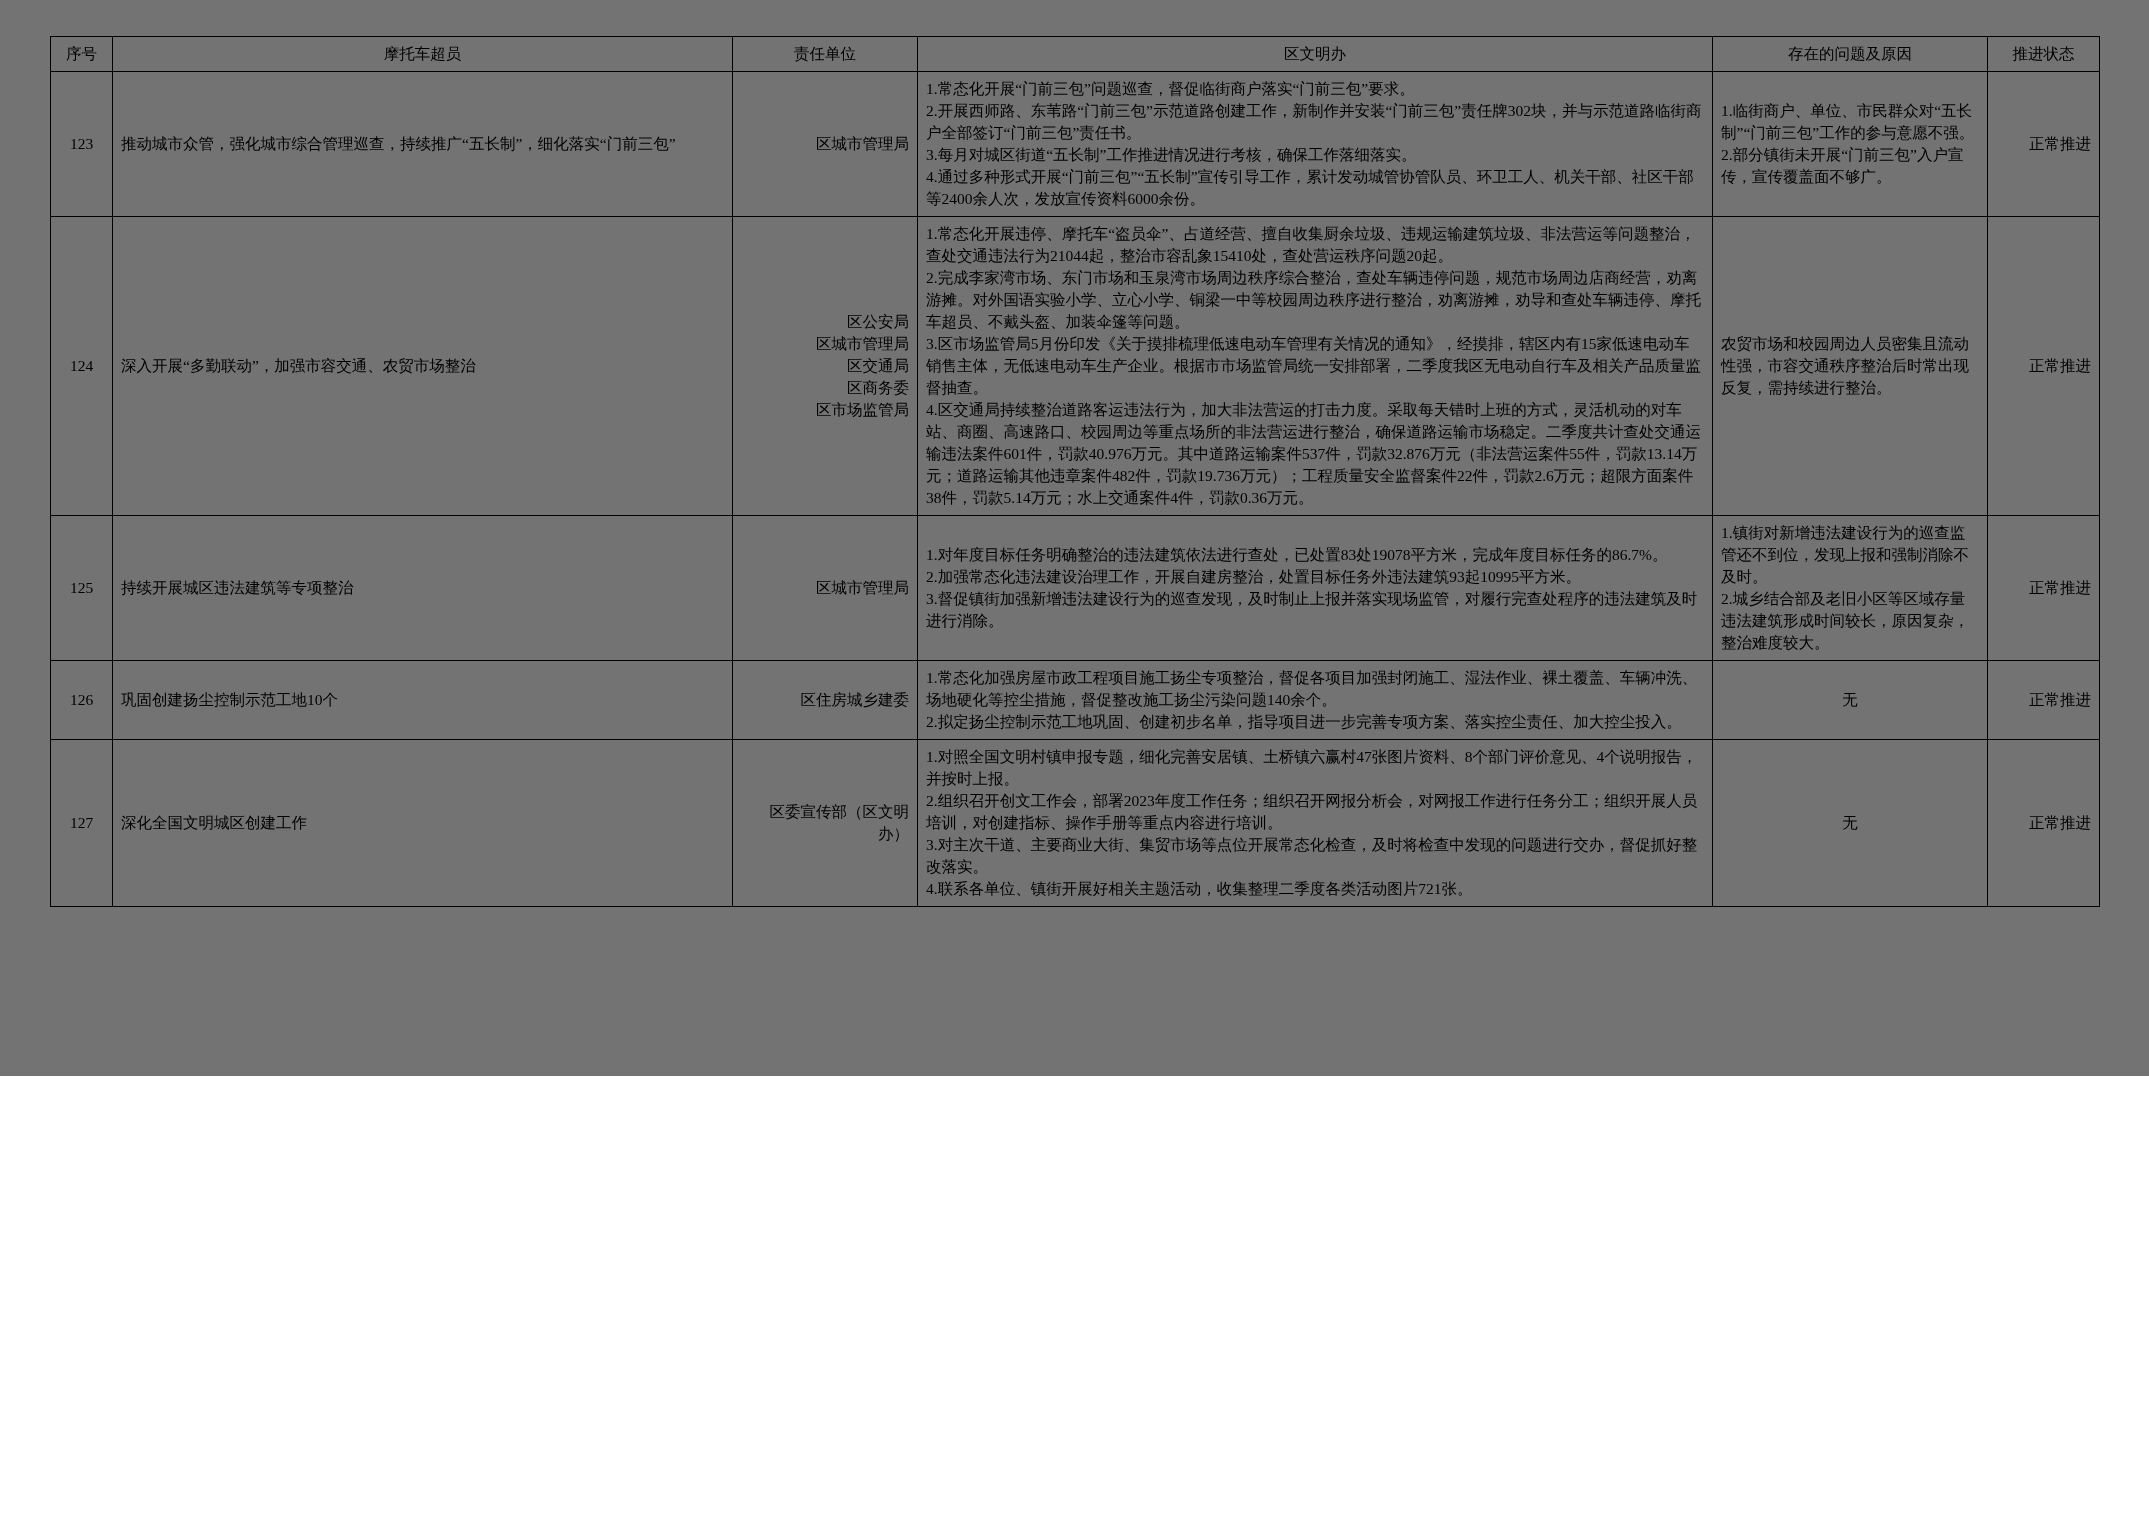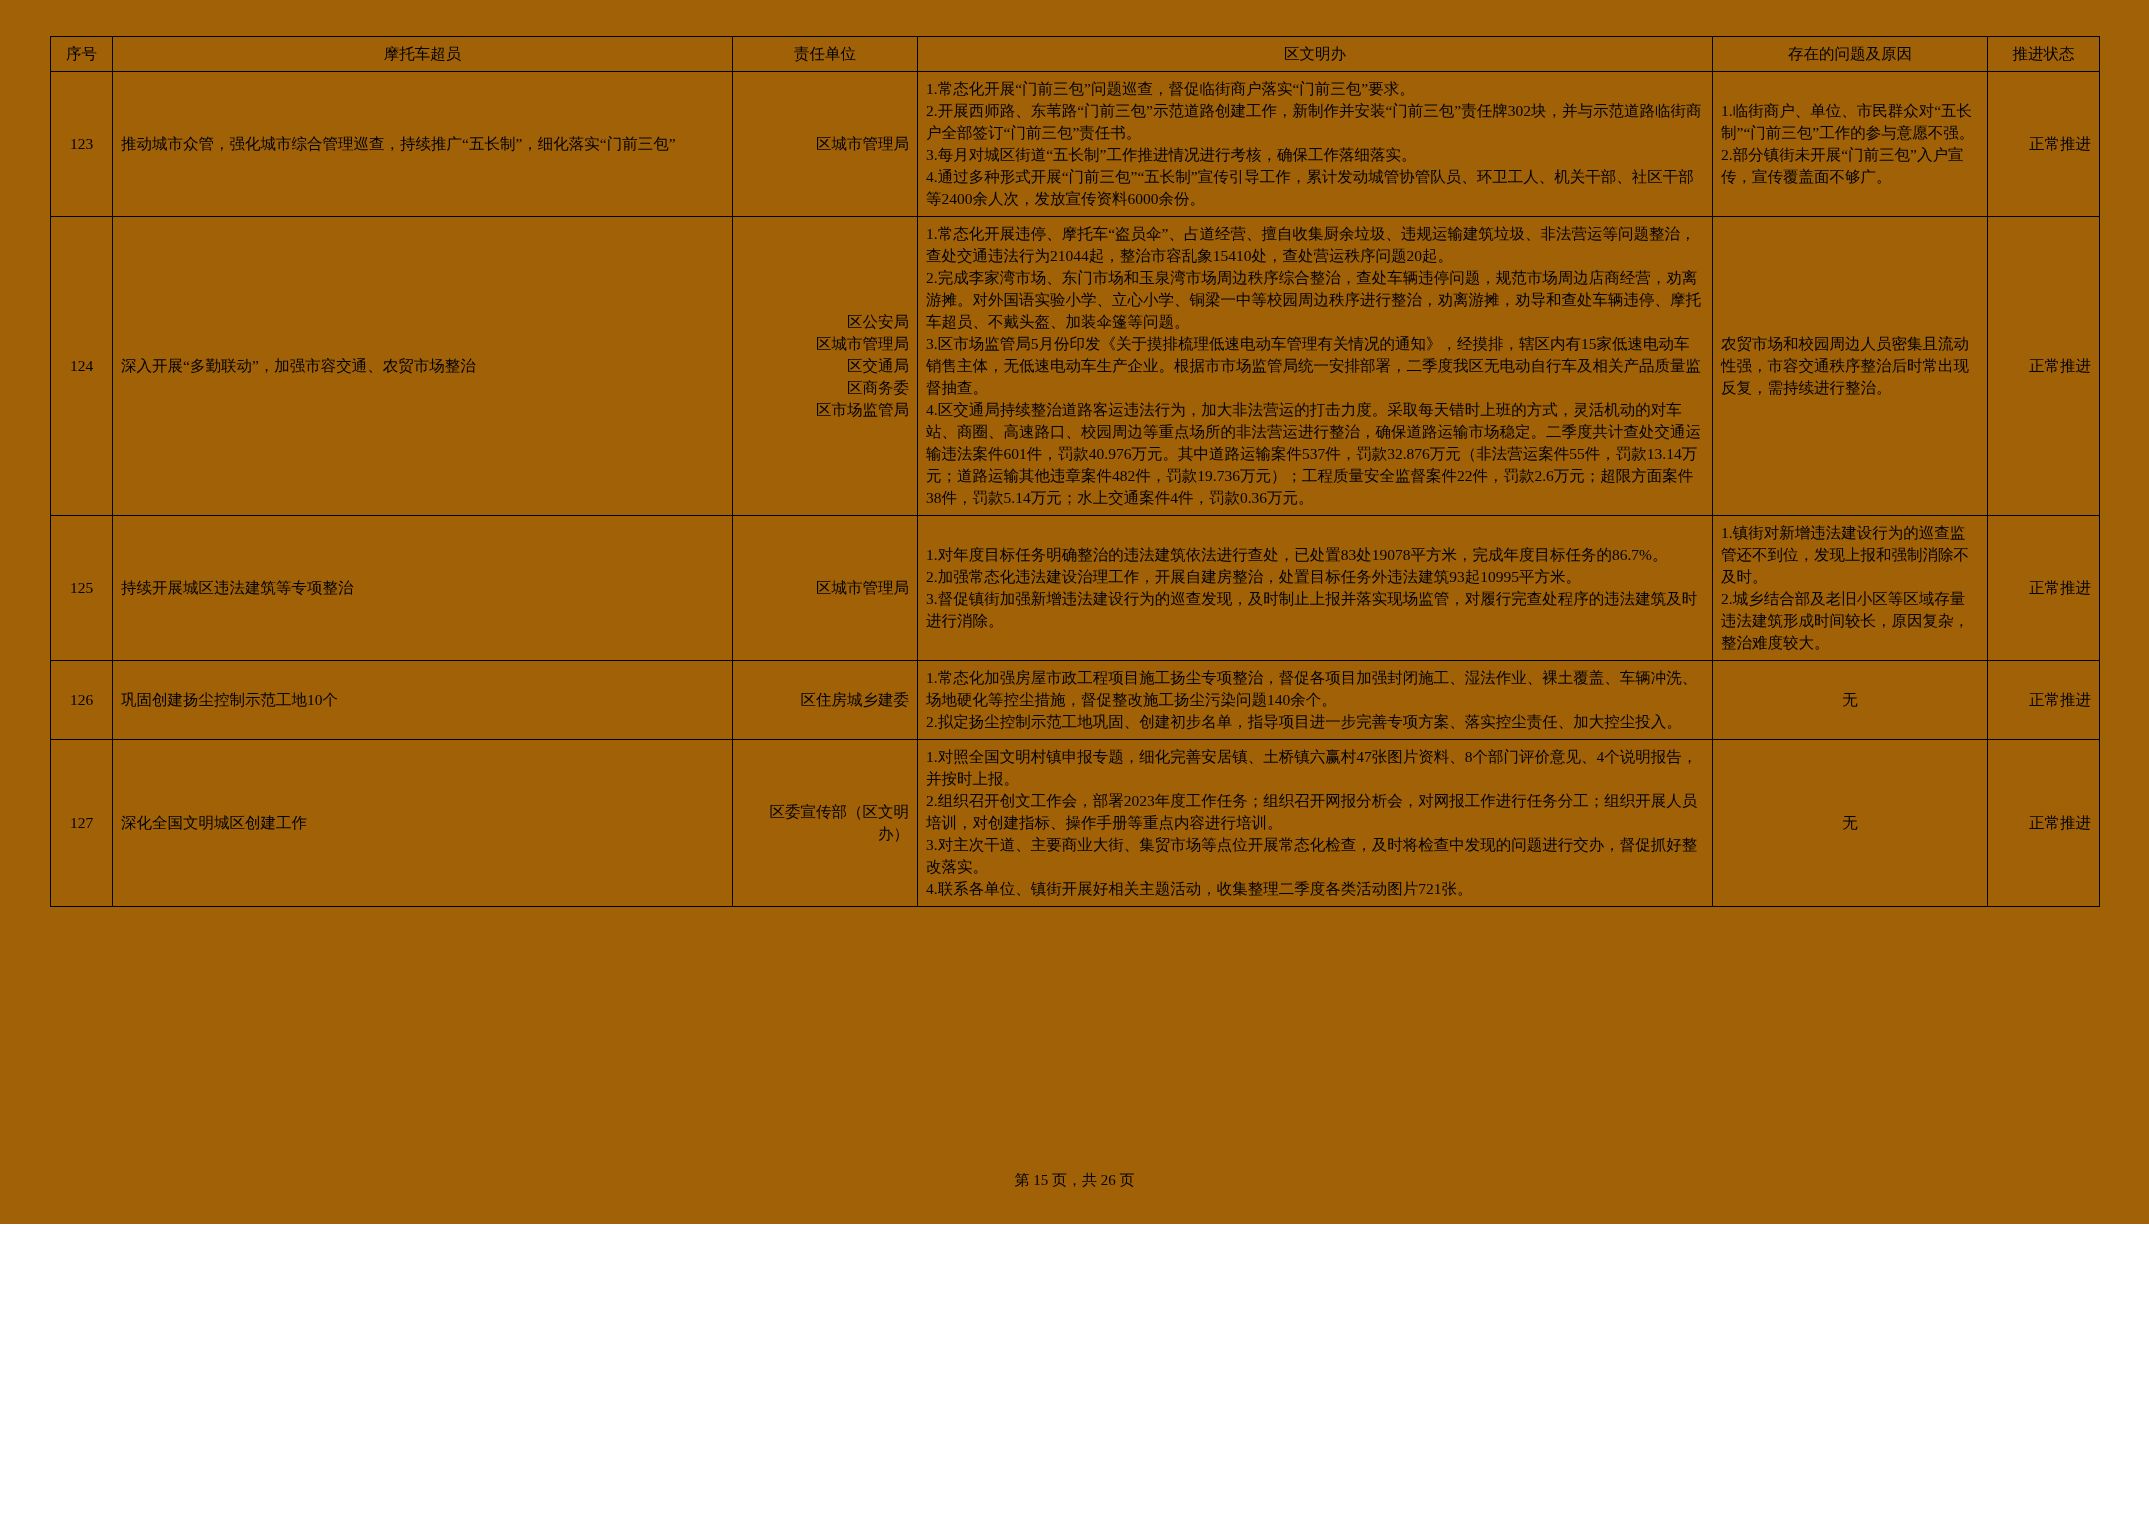--- a/index.html
+++ b/index.html
@@ -8,25 +8,25 @@
     background: #ffffff;
   }
   body {
     width: 2149px;
     font-family: "Liberation Serif", "DejaVu Serif", serif;
     color: #000000;
     -webkit-font-smoothing: antialiased;
   }
   .page {
     width: 2149px;
-    height: 1224px;
+    height: 1076px;
     box-sizing: border-box;
     padding: 36px 50px 0 50px;
     position: relative;
-    background: #a16207;
+    background: #737373;
   }
   table.doc-table {
     border-collapse: collapse;
     table-layout: fixed;
     width: 2049px;
     margin: 0 auto;
   }
   table.doc-table td, table.doc-table th {
     border: 1px solid #000000;
     vertical-align: middle;
@@ -179,14 +179,13 @@
         <td class="c-progress">1.对照全国文明村镇申报专题，细化完善安居镇、土桥镇六赢村47张图片资料、8个部门评价意见、4个说明报告，并按时上报。
 2.组织召开创文工作会，部署2023年度工作任务；组织召开网报分析会，对网报工作进行任务分工；组织开展人员培训，对创建指标、操作手册等重点内容进行培训。
 3.对主次干道、主要商业大街、集贸市场等点位开展常态化检查，及时将检查中发现的问题进行交办，督促抓好整改落实。
 4.联系各单位、镇街开展好相关主题活动，收集整理二季度各类活动图片721张。</td>
         <td class="c-problem center">无</td>
         <td class="c-status">正常推进</td>
       </tr>
     </tbody>
   </table>
 
-  <div class="footer">第 15 页，共 26 页</div>
 </div>
 
 </body></html>

